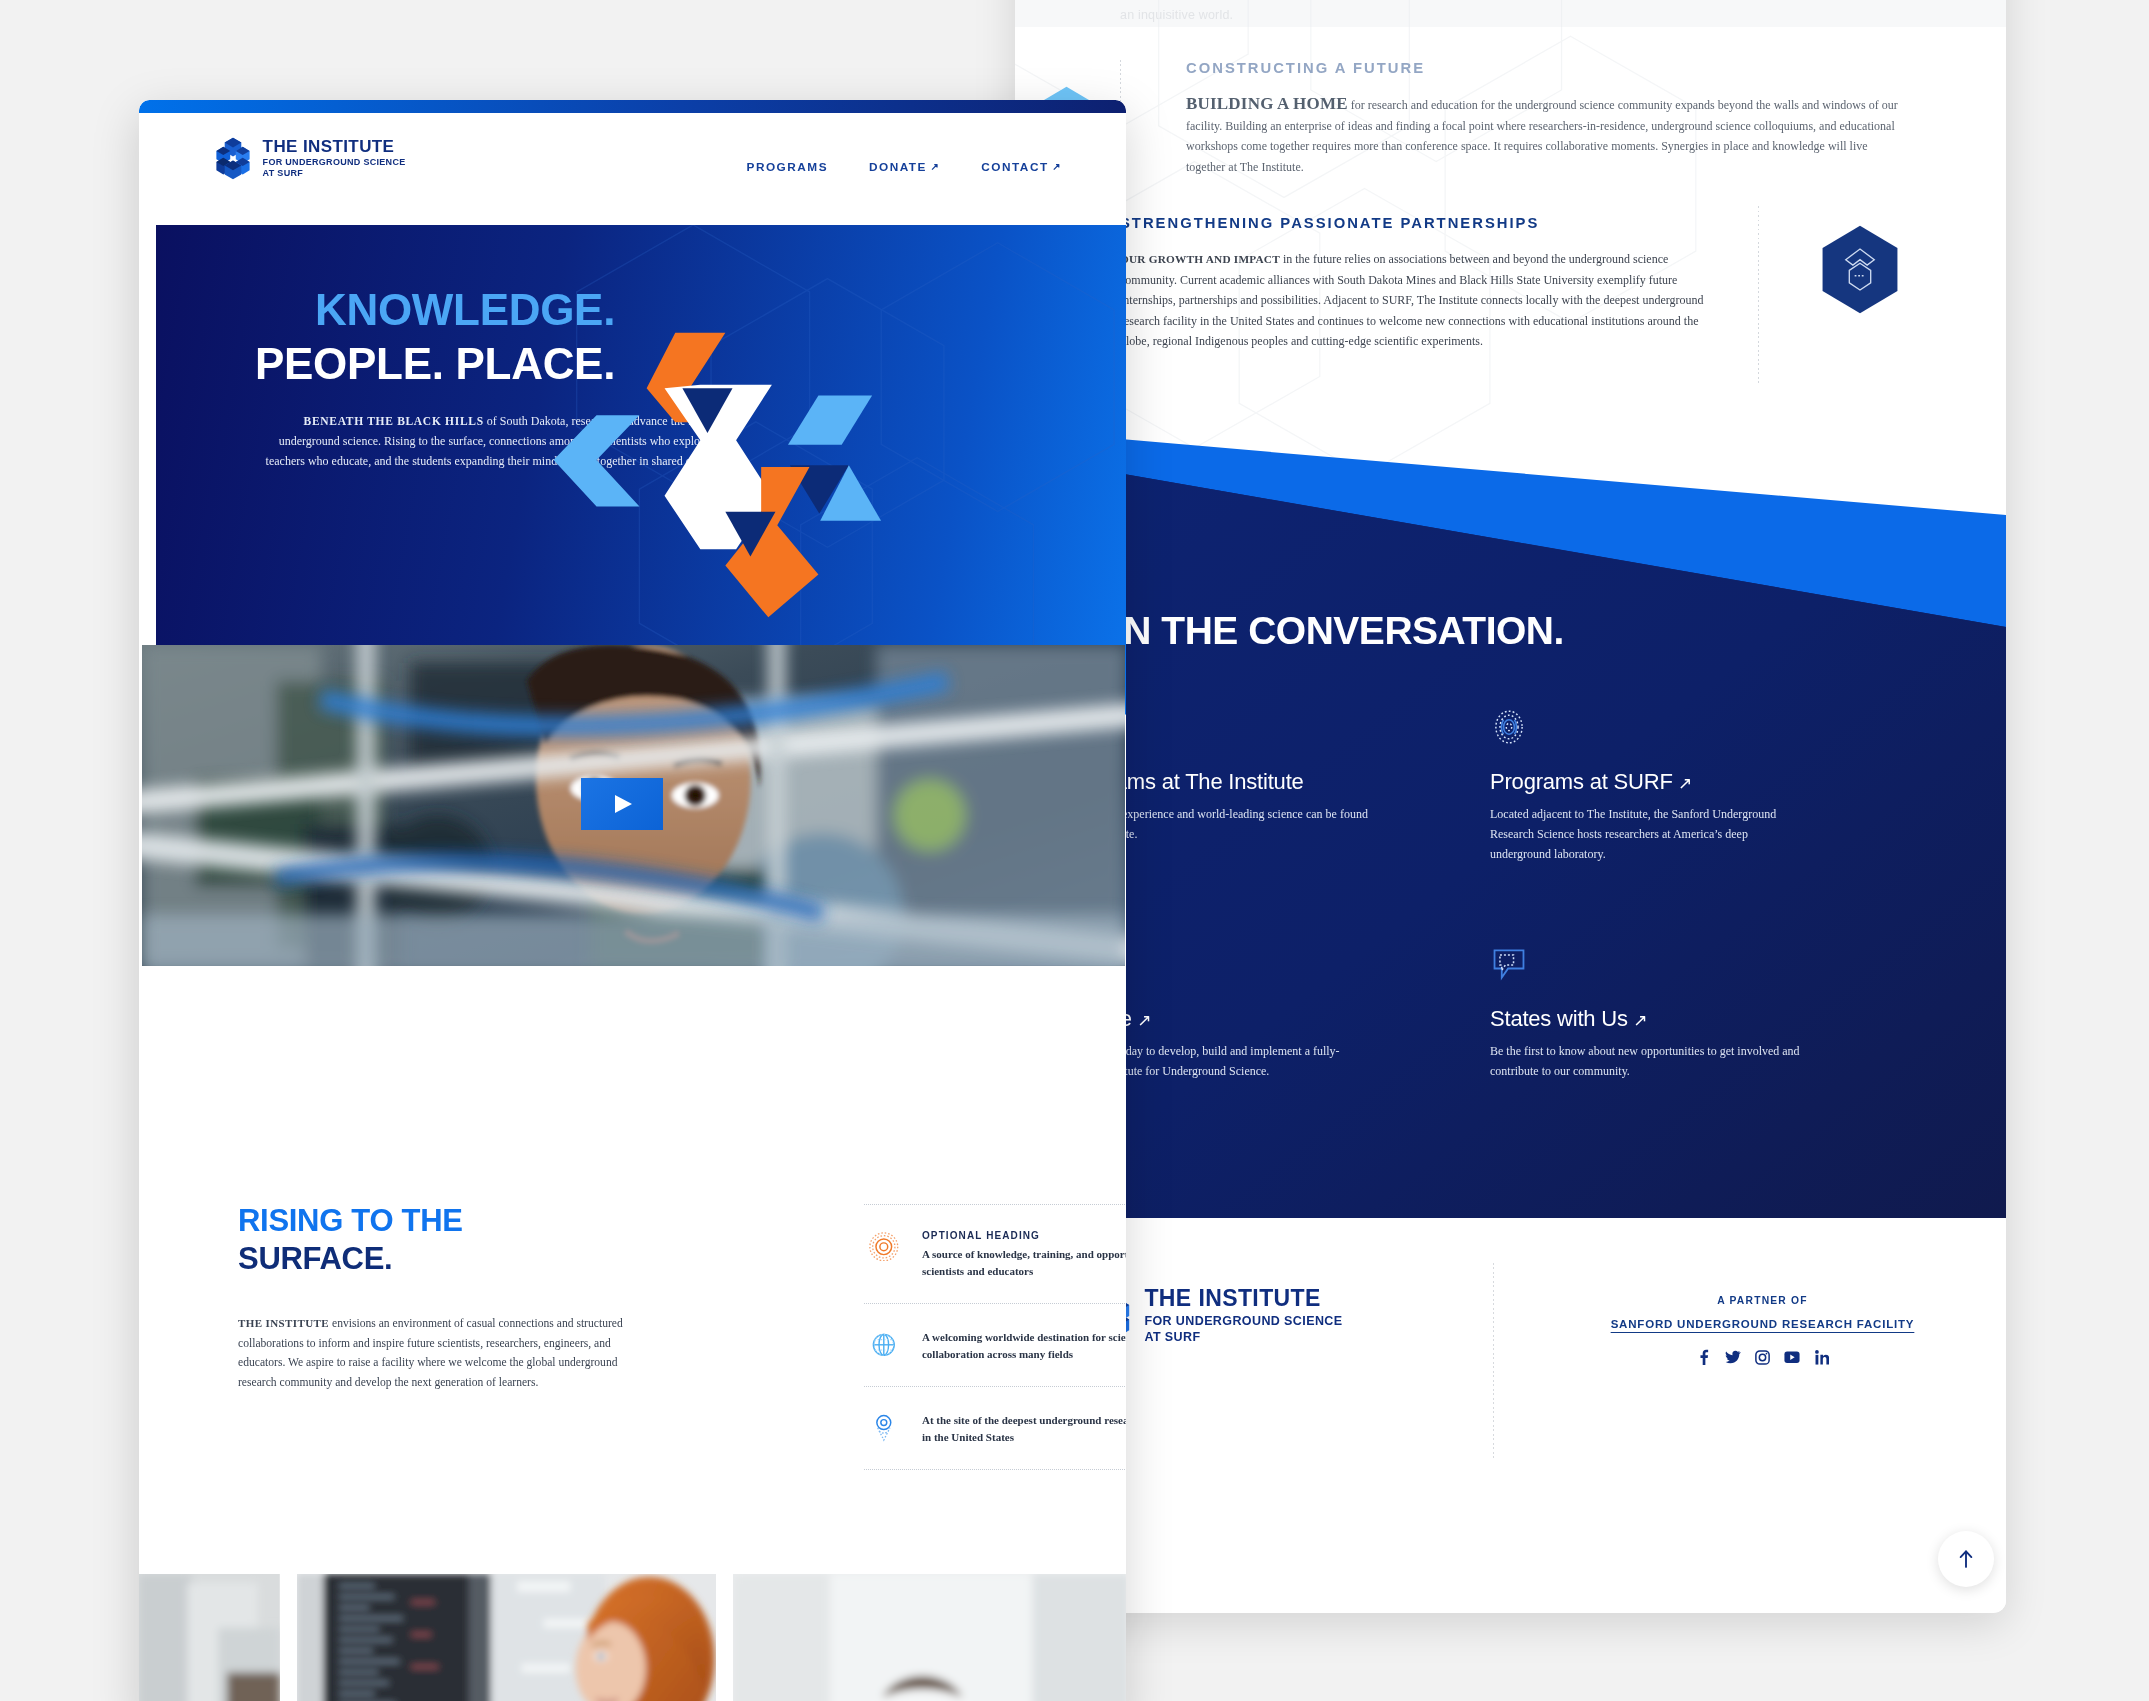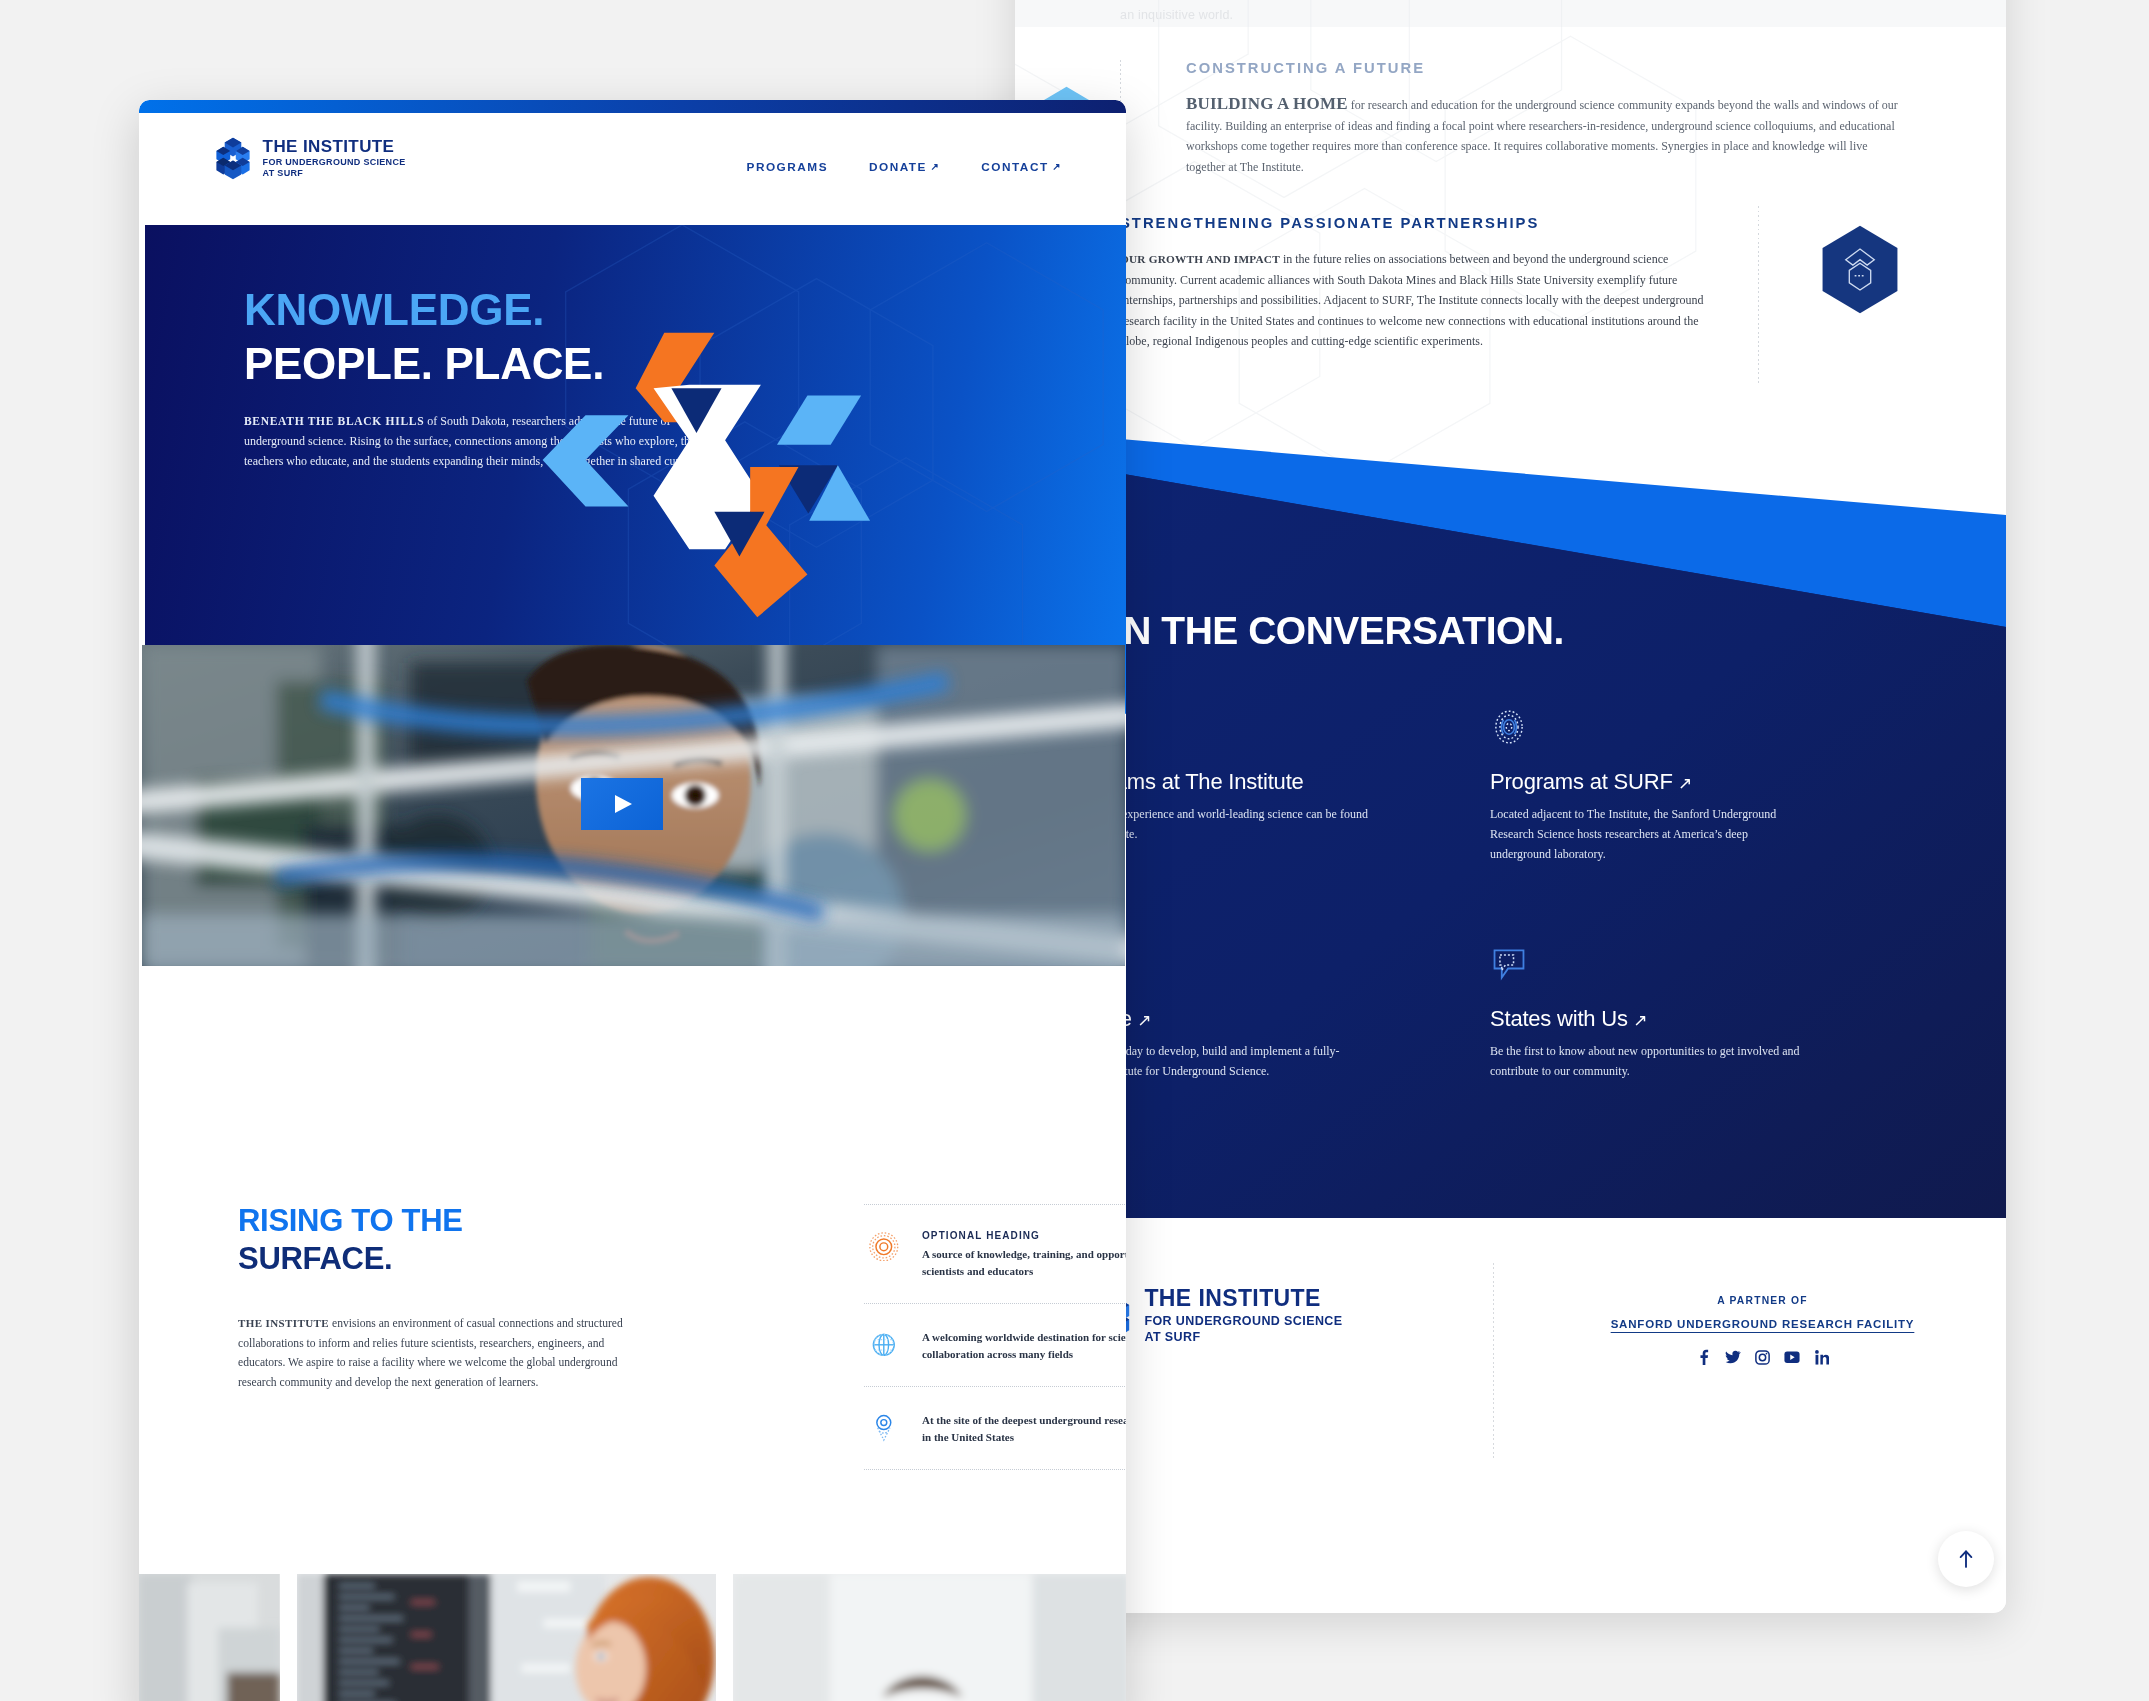--- a/index.html
+++ b/index.html
@@ -156,24 +156,25 @@
     position: absolute; right: 64px; top: 47px; display: flex; gap: 41px; align-items: center;
   }
   .nav-item {
     font-size: 11.8px; font-weight: 700; letter-spacing: 1.5px; color: #15409a;
     display: flex; align-items: center; gap: 3.6px; white-space: nowrap;
   }
   .nav-item .arr { font-size: 9.9px; }
 
   
   .hero {
-    position: absolute; left: 6px; top: 125px; width: 100%; height: 555px;
+    position: absolute; left: 17px; top: 125px; width: 100%; height: 555px;
     background: linear-gradient(100deg, #0a1060 0%, #0b2480 38%, #0a52c6 78%, #0b78f0 100%);
     clip-path: polygon(0 0, 100% 0, 100% 88%, 0 100%);
     overflow: hidden;
+    text-align: right;
   }
   .hero-wm { position: absolute; left: 340px; top: -36px; width: 663px; height: 627px; opacity: .5; }
   .hero-h1 {
     position: absolute; left: 99px; top: 58px;
     font-size: 44px; font-weight: 700; letter-spacing: -0.3px; line-height: 1.22;
   }
   .hero-h1 .l1 { color: #4ba6f5; display: block; }
   .hero-h1 .l2 { color: #ffffff; display: block; }
   .hero-p {
     position: absolute; left: 99px; width: 475px;
@@ -601,21 +602,21 @@
           <div class="play-tri"></div>
         </div>
       </div>
     </div>
 
     <div class="rising">
       <div class="ris-title">
         <span class="t1">RISING TO THE</span>
         <span class="t2">SURFACE.</span>
       </div>
-      <div class="ris-body"><b>THE INSTITUTE</b><span> envisions an environment of casual connections and structured collaborations to inform and relies future scientists, researchers, engineers, and educators. We aspire to raise a facility where we welcome the global underground research community and develop the next generation of learners.</span></div>
+      <div class="ris-body"><b>THE INSTITUTE</b><span> envisions an environment of casual connections and structured collaborations to inform and inspire future scientists, researchers, engineers, and educators. We aspire to raise a facility where we welcome the global underground research community and develop the next generation of learners.</span></div>
 
       <div class="feat-list">
 
         <div class="feat-row">
           <svg class="feat-ico" viewBox="0 0 34 34">
             <g fill="none" stroke="#f07a2a" stroke-width="1.7">
               <circle cx="17" cy="17" r="4.5"></circle>
               <circle cx="17" cy="17" r="9"></circle>
             </g>
             <g fill="none" stroke="#f4a06a" stroke-width="1.5" stroke-dasharray="1.8 2.2">

